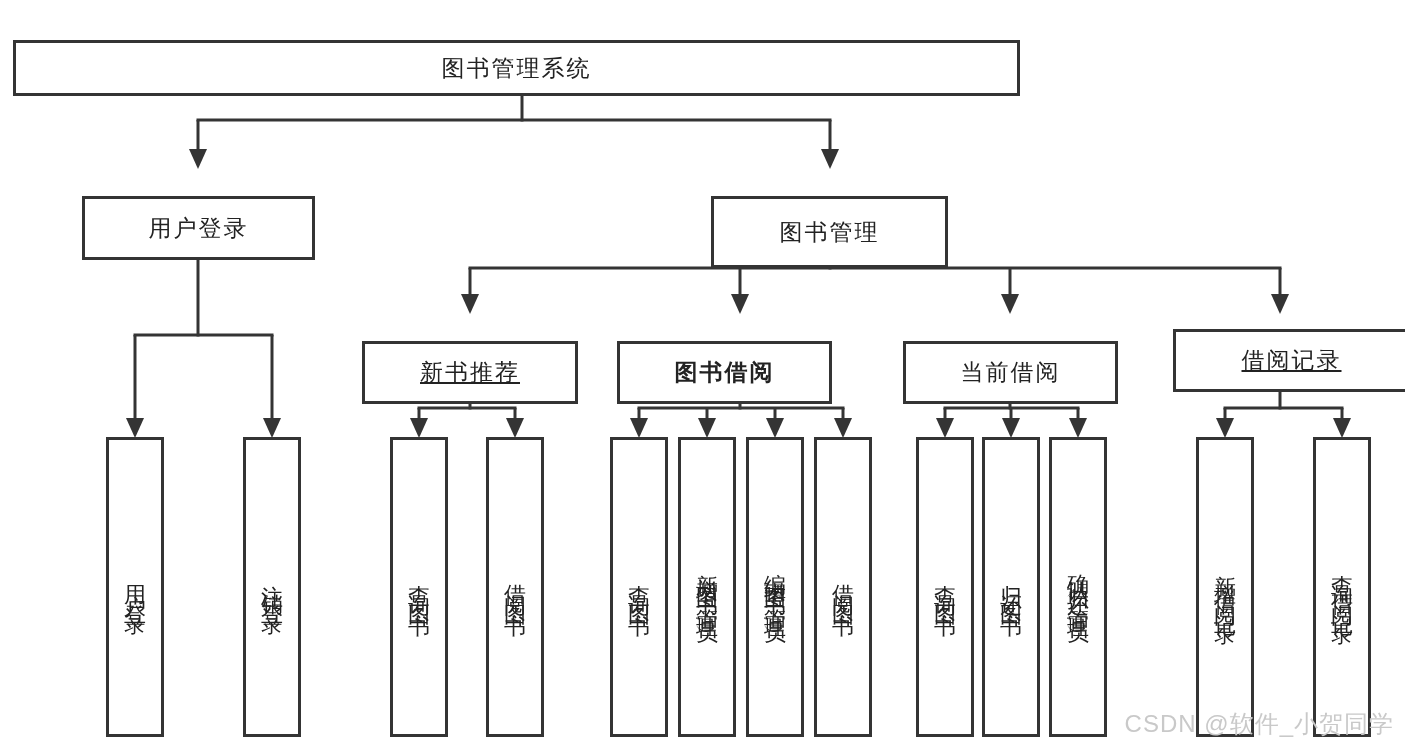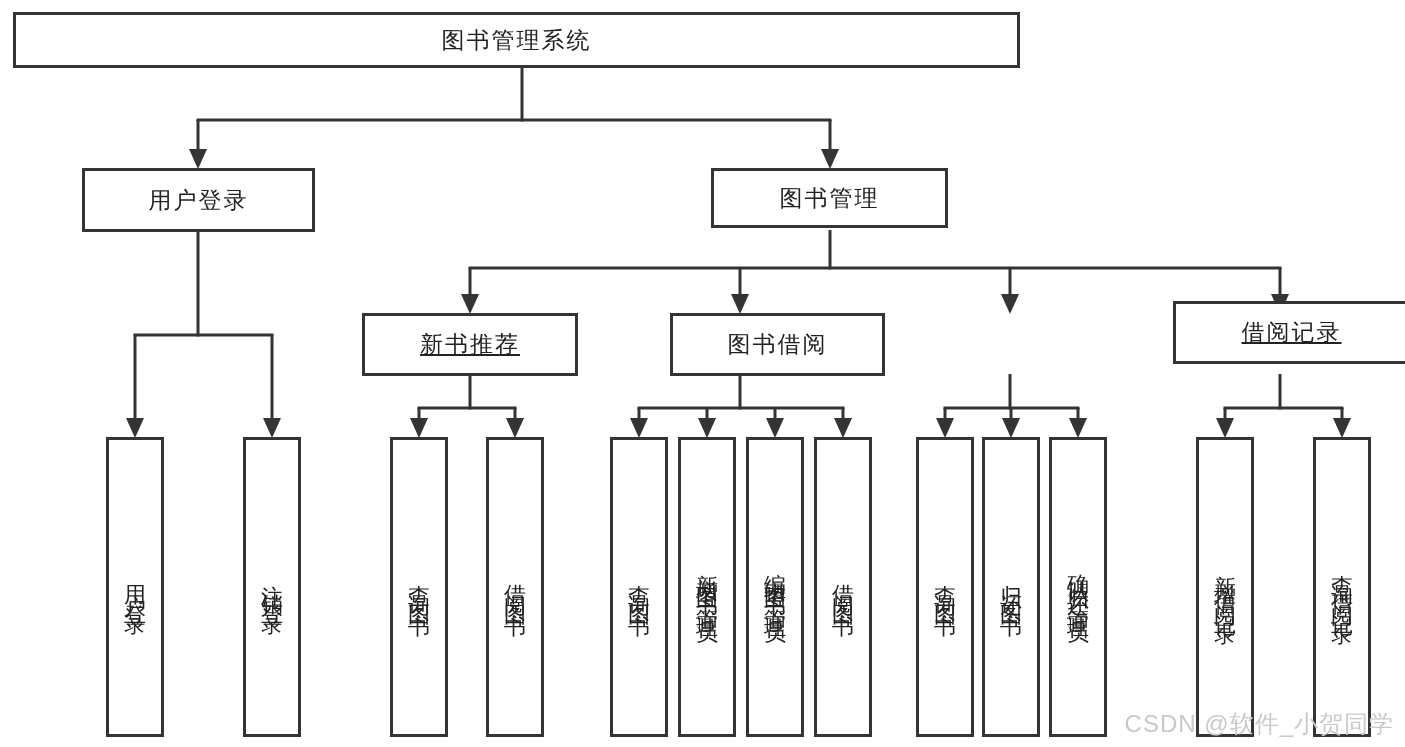--- a/index.html
+++ b/index.html
@@ -28,40 +28,41 @@
     border: 3px solid #343434;
     display: flex;
     align-items: center;
     justify-content: center;
     color: #222222;
     z-index: 2;
   }
   .hbox {
     font-size: 23px;
     letter-spacing: 2px;
+    margin-top: 28px;
   }
   .vbox span {
     writing-mode: vertical-rl;
     text-orientation: mixed;
     font-size: 22px;
     letter-spacing: 10px;
     line-height: 1;
     white-space: nowrap;
   }
   .vbox.tight span {
     letter-spacing: 7px;
   }
   
   #n-root          { left: 13px;   top: 12px;  width: 1007px; height: 56px; }
   
   #n-user-login    { left: 82px;   top: 168px; width: 233px;  height: 64px; }
-  #n-book-mgmt     { left: 711px;  top: 168px; width: 237px;  height: 60px; }
+  #n-book-mgmt     { left: 711px;  top: 168px; width: 237px;  height: 72px; }
   
   #n-new-book      { left: 362px;  top: 313px; width: 216px;  height: 63px; text-decoration: underline; }
-  #n-book-borrow   { left: 670px;  top: 313px; width: 215px;  height: 63px; }
+  #n-book-borrow   { left: 617px;  top: 313px; width: 215px;  height: 63px; font-weight: bold; }
   #n-cur-borrow    { left: 903px;  top: 313px; width: 215px;  height: 63px; }
   #n-borrow-rec    { left: 1173px; top: 301px; width: 237px;  height: 63px; text-decoration: underline; }
   
   .vbox { top: 437px; width: 58px; height: 300px; }
   #l-login         { left: 106px; }
   #l-logout        { left: 243px; }
   #l-query1        { left: 390px; }
   #l-borrow1       { left: 486px; }
   #l-query2        { left: 610px; }
   #l-add-admin     { left: 678px; }
@@ -166,20 +167,23 @@
   <div class="box hbox" id="n-book-mgmt">
     <span>图书管理</span>
   </div>
 
   <div class="box hbox" id="n-new-book">
     <span>新书推荐</span>
   </div>
   <div class="box hbox" id="n-book-borrow">
     <span>图书借阅</span>
   </div>
+  <div class="box hbox" id="n-cur-borrow">
+    <span>当前借阅</span>
+  </div>
   <div class="box hbox" id="n-borrow-rec">
     <span>借阅记录</span>
   </div>
 
   <div class="box vbox" id="l-login">
     <span>用户登录</span>
   </div>
   <div class="box vbox" id="l-logout">
     <span>注销登录</span>
   </div>

